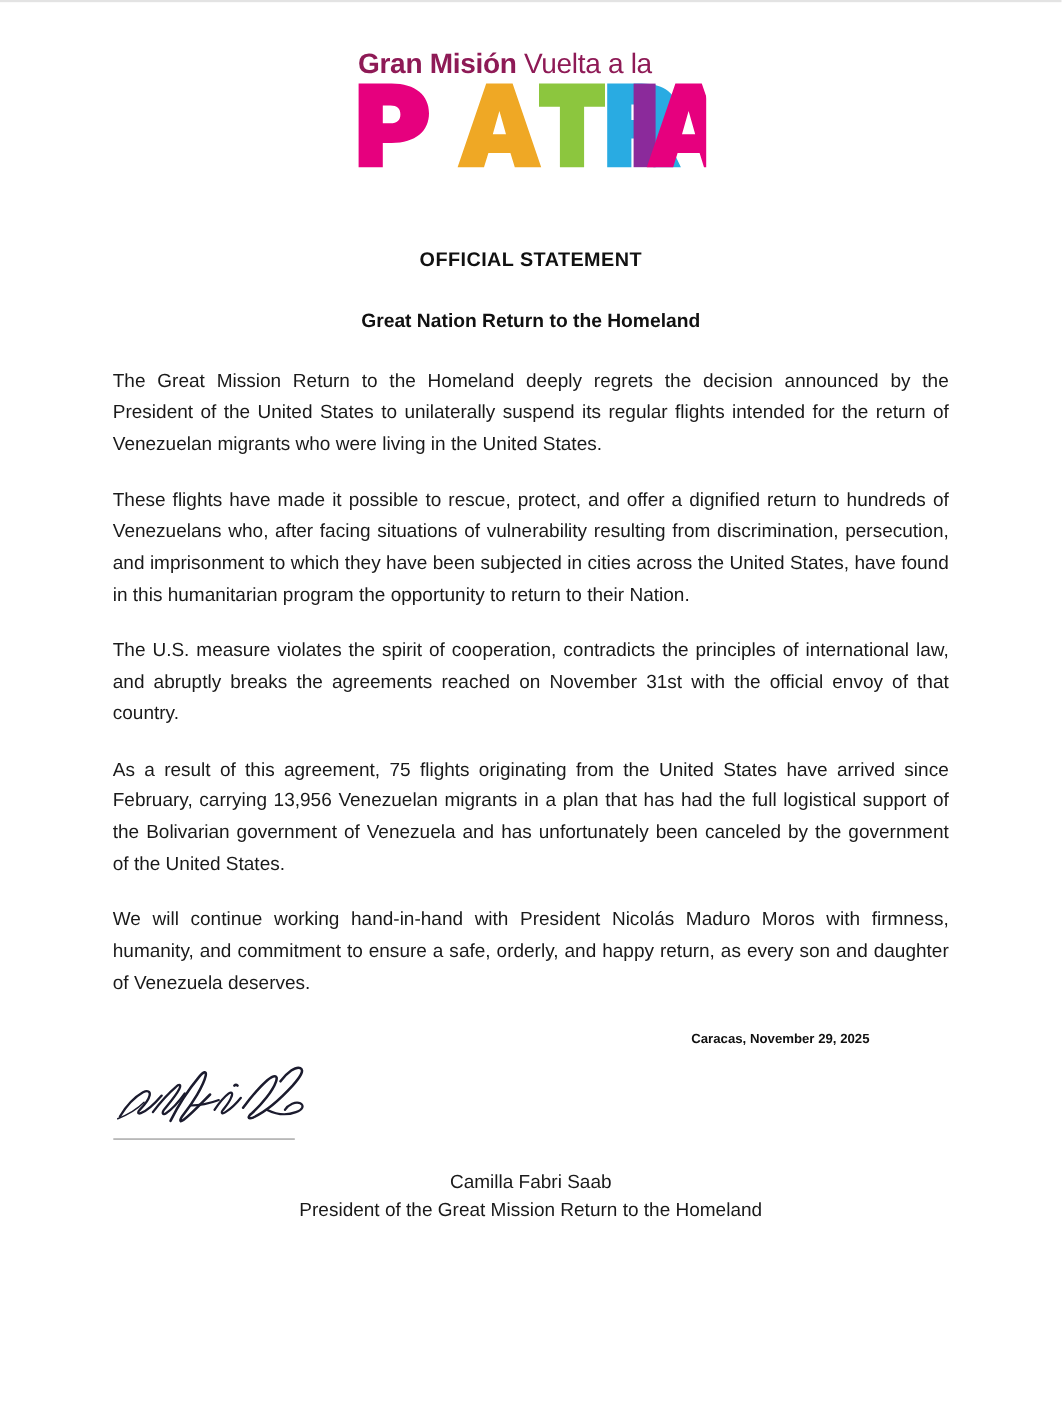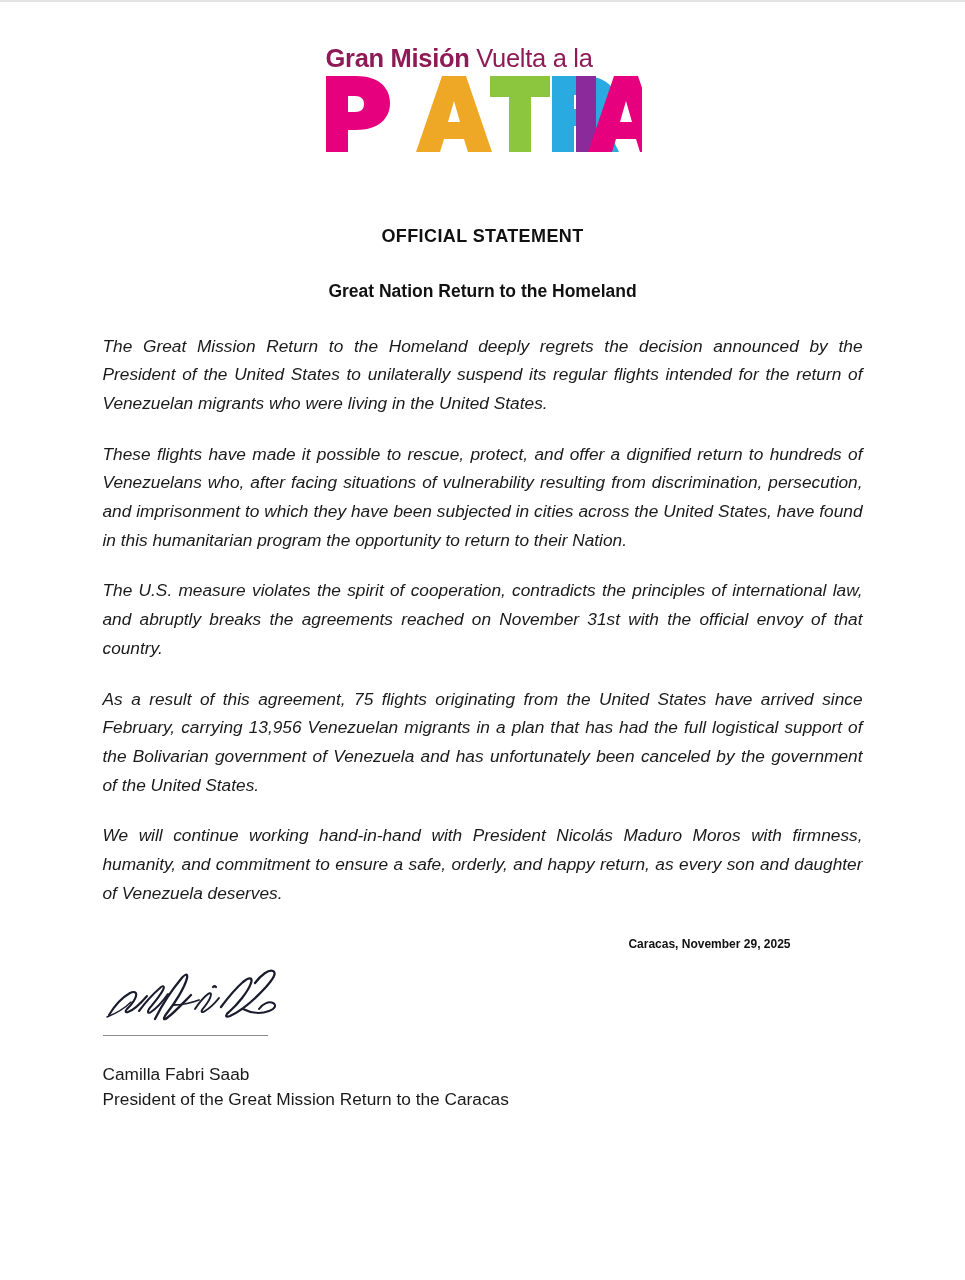--- a/index.html
+++ b/index.html
@@ -82,39 +82,39 @@
     margin: 0 auto;
     width: 760px;
     margin-top: 30px;
   }
   .para {
     text-align: justify;
     font-size: 17.3px;
     line-height: 1.66;
     margin: 0 0 22px 0;
     color: #1a1a1a;
-    font-style: italic;
   }
   .para:last-child {
     margin-bottom: 0;
   }
 
   
   .dateline {
     width: 760px;
     margin: 30px auto 0 auto;
     text-align: right;
     font-weight: bold;
     font-size: 12px;
     padding-right: 72px;
     box-sizing: border-box;
   }
   .sig-block {
     width: 760px;
     margin: 10px auto 0 auto;
+    text-align: center;
   }
   .sig-image {
     width: 185px;
     height: 72px;
     display: block;
   }
   .sig-rule {
     width: 165px;
     height: 1px;
     background: #8a8a8a;
@@ -199,16 +199,16 @@
         <path d="M70 44 C78 44 88 42 96 39" stroke-width="1.8"></path>
         <path d="M92 48 C96 42 101 36 105 33 C108 31 109 33 107 37 C105 42 101 46 99 49 C98 51 99 52 102 50 C107 47 112 42 116 37" stroke-width="2.0"></path>
         <path d="M110 26 C111 25 112 25 113 26" stroke-width="2.2"></path>
         <path d="M118 46 C124 38 132 28 140 21 C146 16 150 16 148 22 C145 31 134 44 126 51 C122 54 122 57 127 55 C138 50 152 38 163 26 C170 18 174 12 170 10 C166 8 158 14 152 22" stroke-width="2.3"></path>
         <path d="M140 48 C148 52 158 53 166 50 C172 48 174 44 170 42 C166 40 159 43 156 48" stroke-width="2.0"></path>
         <path d="M4 56 C14 52 22 47 28 41" stroke-width="1.4"></path>
       </g>
     </svg>
     <div class="sig-rule"></div>
     <div class="sig-name">Camilla Fabri Saab</div>
-    <div class="sig-role">President of the Great Mission Return to the Caracas</div>
+    <div class="sig-role">President of the Great Mission Return to the Homeland</div>
   </div>
 
 </div>
 
 </body></html>

